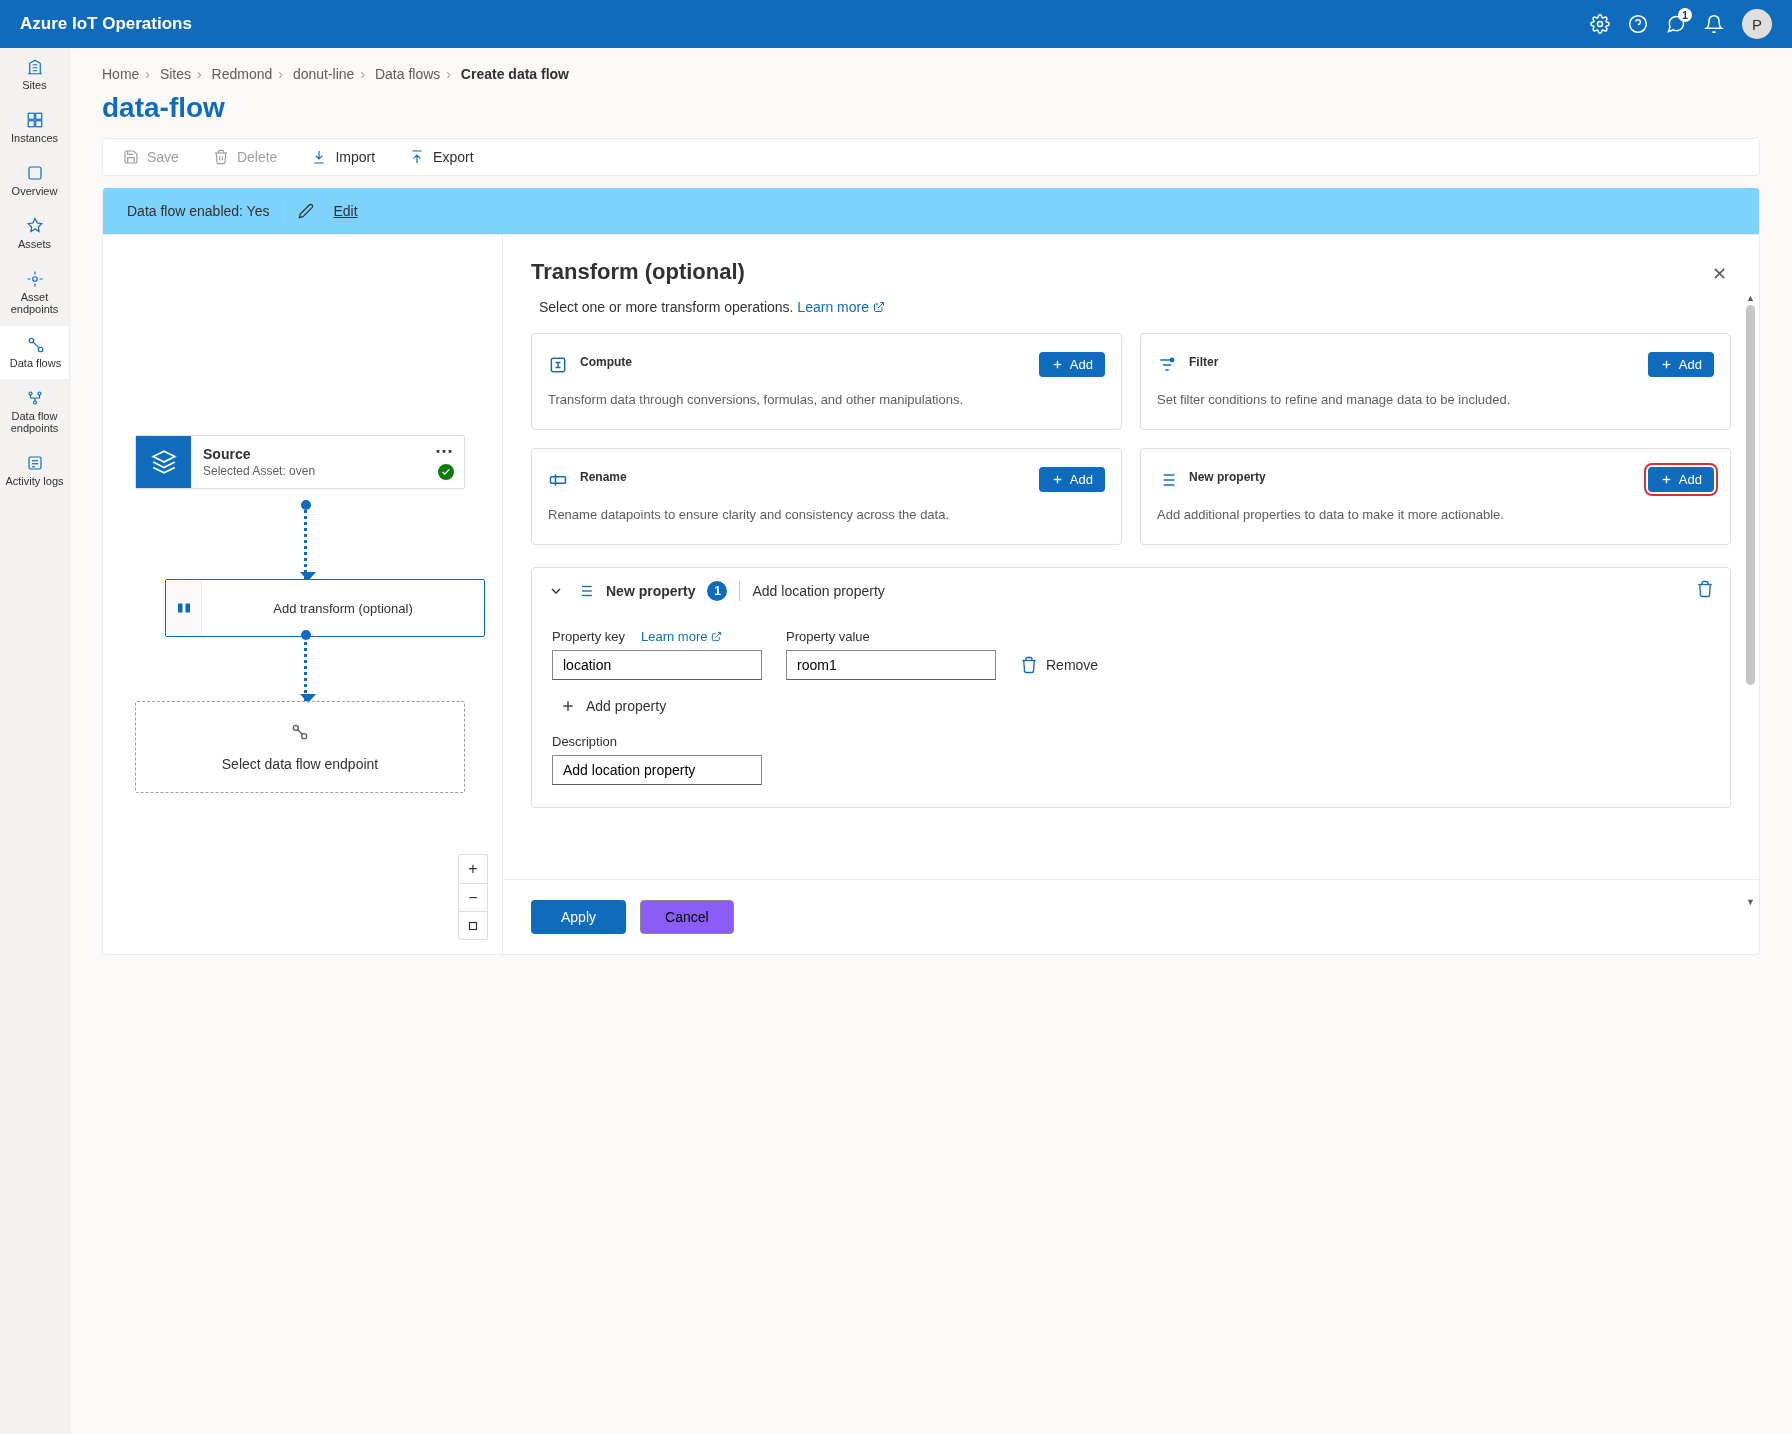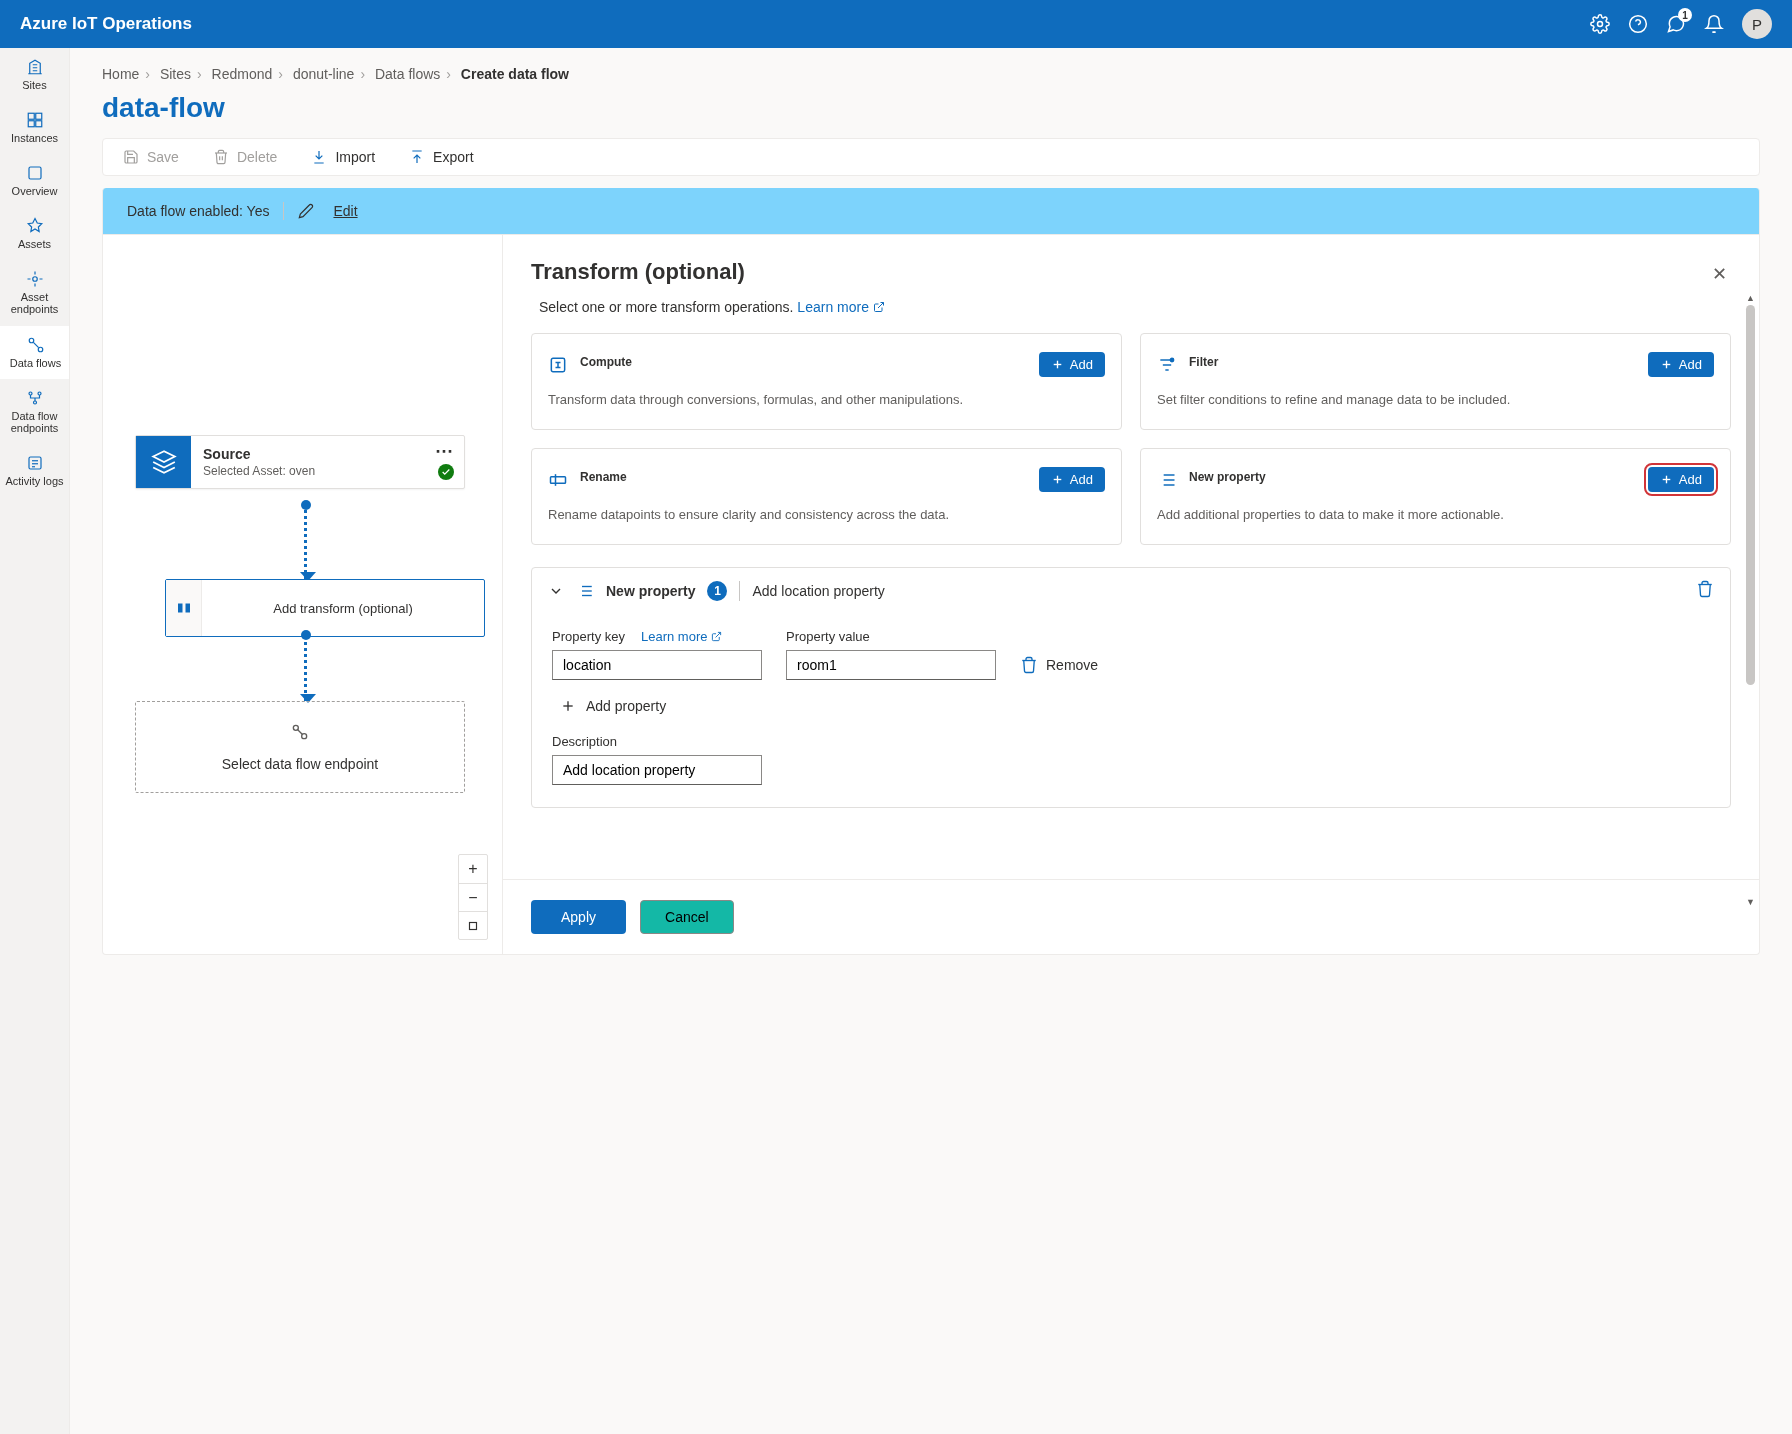--- a/index.html
+++ b/index.html
@@ -70,21 +70,21 @@
   .coll-body { padding: 16px 20px 22px 20px;}
   .form-row { display:flex; gap:24px; align-items:flex-end;}
   .field { display:flex; flex-direction:column; gap:6px;}
   .field label { font-size:13px; font-weight:400; display:flex; align-items:center; gap:10px;}
   .field input { border:1px solid #8a8886; border-bottom:1px solid #605e5c; padding:6px 10px; font-size:14px; width:210px; background:#fff;}
   .remove-btn { display:flex; align-items:center; gap:8px; color:#323130; cursor:pointer; padding-bottom:6px;}
   .remove-btn svg{color:#0f6cbd;}
   .add-prop { display:flex; align-items:center; gap:10px; margin:18px 0 20px 8px; cursor:pointer; font-size:14px;}
   .footer { padding:20px 28px; display:flex; gap:14px; border-top:1px solid #edebe9; margin-top:auto;}
   .primary-btn { background:#0f6cbd; color:#fff; border:none; border-radius:4px; padding:8px 30px; font-size:14px; cursor:pointer;}
-  .secondary-btn { background:#14b8a6; border:1px solid #8a8886; border-radius:4px; padding:8px 24px; font-size:14px; cursor:pointer;}
+  .secondary-btn { background:#8b5cf6; border:1px solid #8a8886; border-radius:4px; padding:8px 24px; font-size:14px; cursor:pointer;}
   .scroll-track { position:absolute; right:4px; top:70px; bottom:60px; width:9px; background:transparent;}
   .scroll-thumb { position:absolute; top:0; width:9px; height:380px; background:#c8c6c4; border-radius:5px;}
   .scroll-arrow { position:absolute; left:0; width:9px; height:9px; color:#605e5c; font-size:9px; text-align:center;}
 </style>
 </head>
 <body>
 
 <div class="topbar">
   <div class="topbar-title">Azure IoT Operations</div>
   <div class="topbar-actions">

